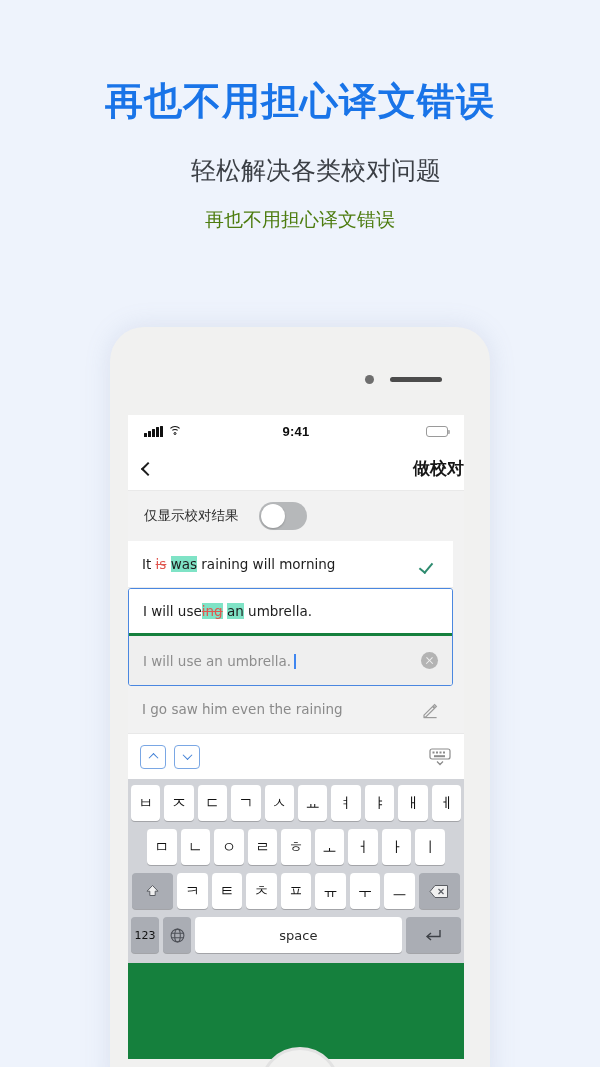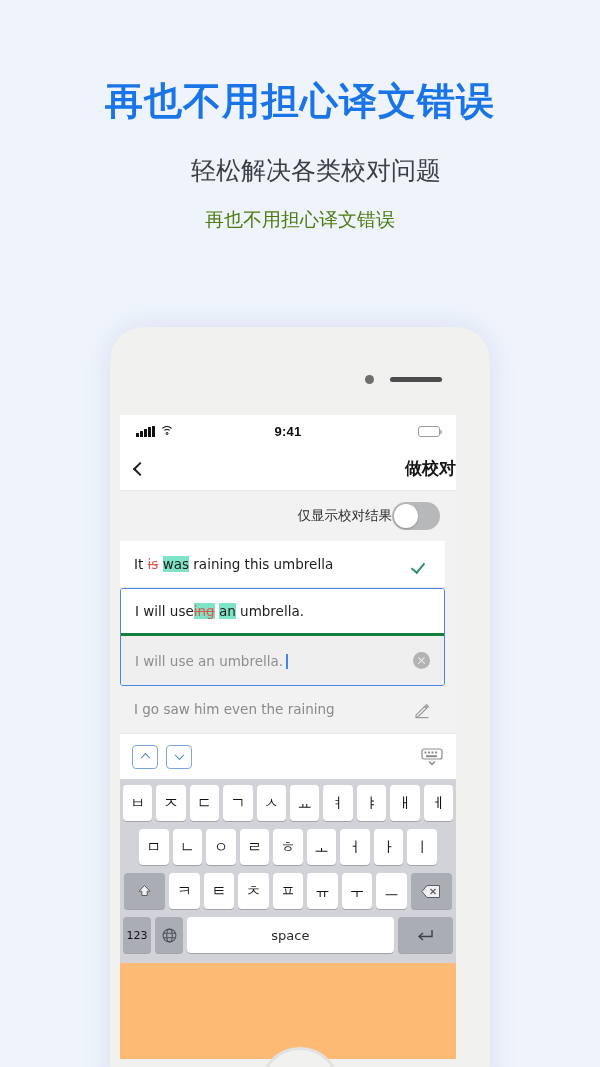--- a/index.html
+++ b/index.html
@@ -47,23 +47,23 @@
     position: absolute; left: 280px; top: 50px; width: 52px; height: 5px;
     border-radius: 3px; background: #4c4c4c;
   }
   .home-btn {
     position: absolute; left: 150px; bottom: -40px; width: 80px; height: 80px;
     border-radius: 50%; border: 3px solid #e2e2e2; background: #f1f1f0;
   }
 
   
   .screen {
-    position: absolute; left: 10px; top: 88px;
+    position: absolute; left: 18px; top: 88px;
     width: 336px; height: 644px;
-    background: #fdba74; overflow: hidden;
+    background: #15803d; overflow: hidden;
   }
 
   
   .statusbar {
     height: 32px; background: #ffffff; display: flex; align-items: center;
     padding: 0 16px; position: relative;
   }
   .sb-left { display: flex; align-items: flex-end; gap: 5px; }
   .bars { display: flex; align-items: flex-end; gap: 1.5px; height: 11px; }
   .bars i { display: block; width: 2.5px; background: #101010; border-radius: .5px; }
@@ -111,21 +111,21 @@
   }
   .nav-title {
     position: absolute; left: 0; right: 0; text-align: right;
     font-size: 17px; font-weight: bold; color: #161616;
     font-family: "DejaVu Sans", "Liberation Sans", sans-serif;
   }
 
   
   .toggle-row {
     height: 50px; background: #f2f2f2; display: flex; align-items: center;
-    padding: 0 16px; justify-content: flex-end;
+    padding: 0 16px; justify-content: flex-start; gap: 20px;
   }
   .toggle-label {
     font-size: 13.5px; color: #2b2b2b;
     font-family: "DejaVu Sans", "Liberation Sans", sans-serif;
   }
   .switch {
     width: 48px; height: 28px; border-radius: 14px; background: #b6b8ba;
     position: relative; cursor: pointer;
   }
   .switch .knob {
@@ -273,21 +273,21 @@
         <span class="toggle-label">仅显示校对结果</span>
         <span class="switch">
           <span class="knob"></span>
         </span>
       </div>
 
       <div class="proof-list">
 
         <div class="row">
           <span class="txt">
-            <span>It </span><span class="del">is</span><span> </span><span class="ins">was</span><span> raining this umbrella</span>
+            <span>It </span><span class="del">is</span><span> </span><span class="ins">was</span><span> raining will morning</span>
           </span>
           <span class="check"></span>
         </div>
 
 
         <div class="selected-block">
           <div class="row">
             <span class="txt">
               <span>I will use</span><span class="ins del">ing</span><span> </span><span class="ins">an</span><span> umbrella.</span>
             </span>

